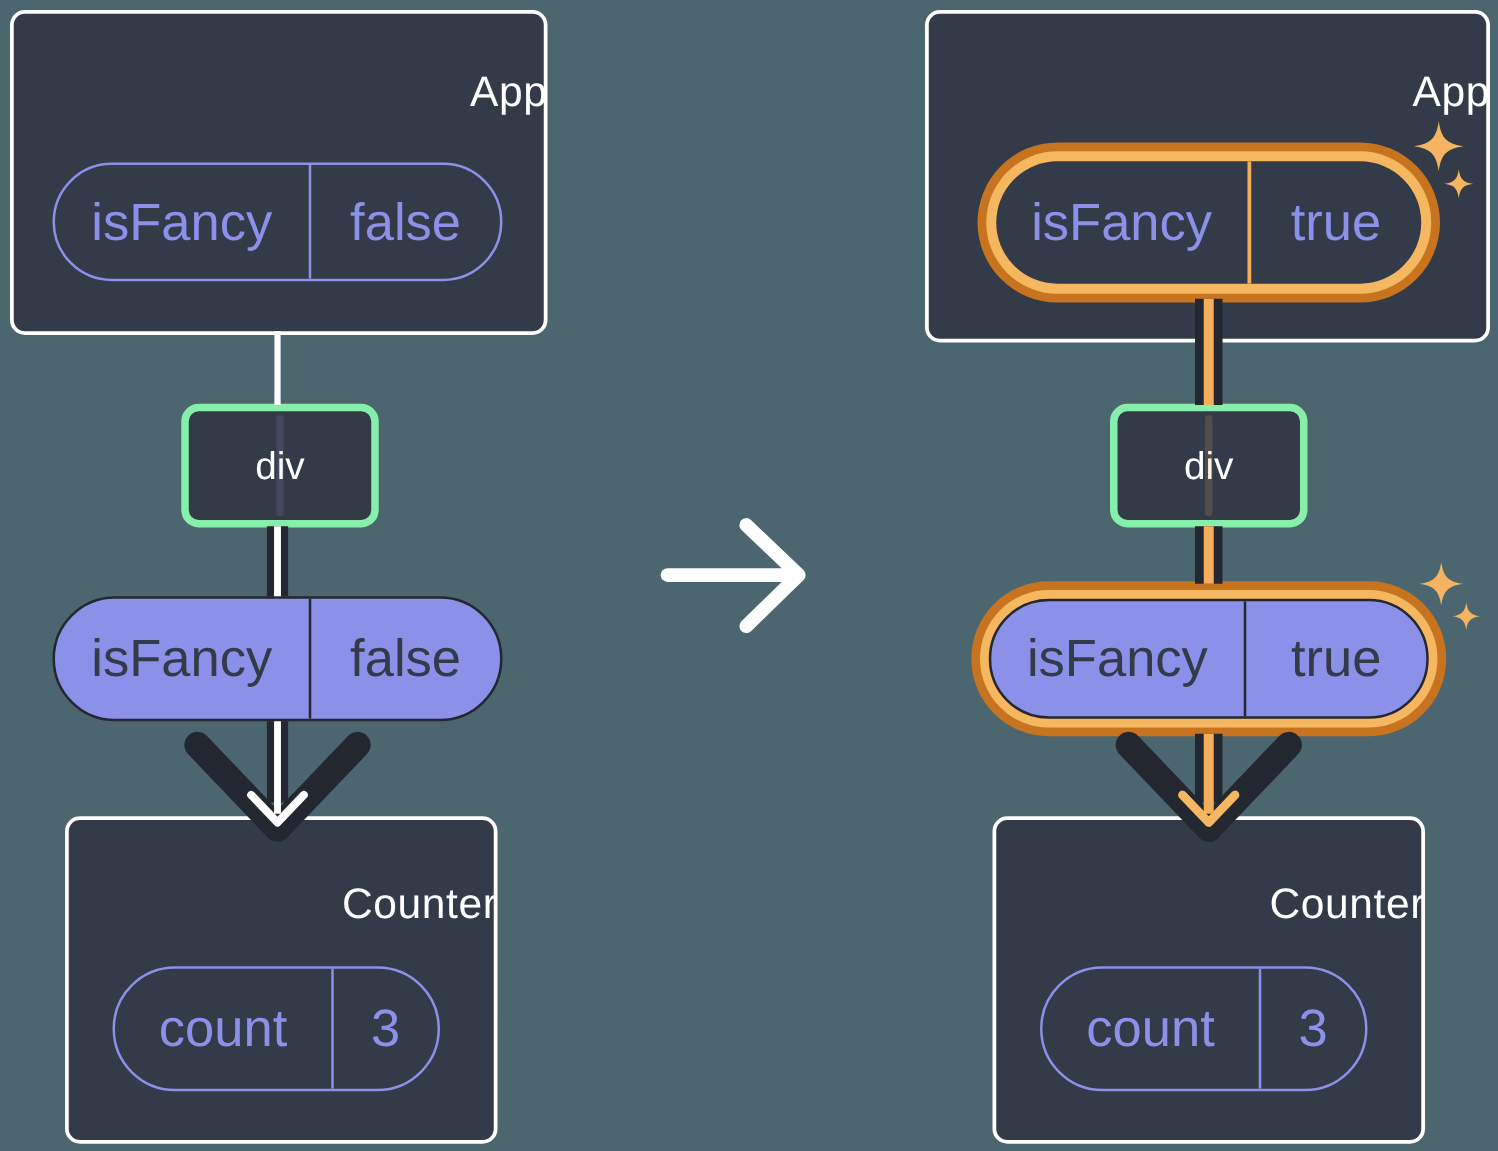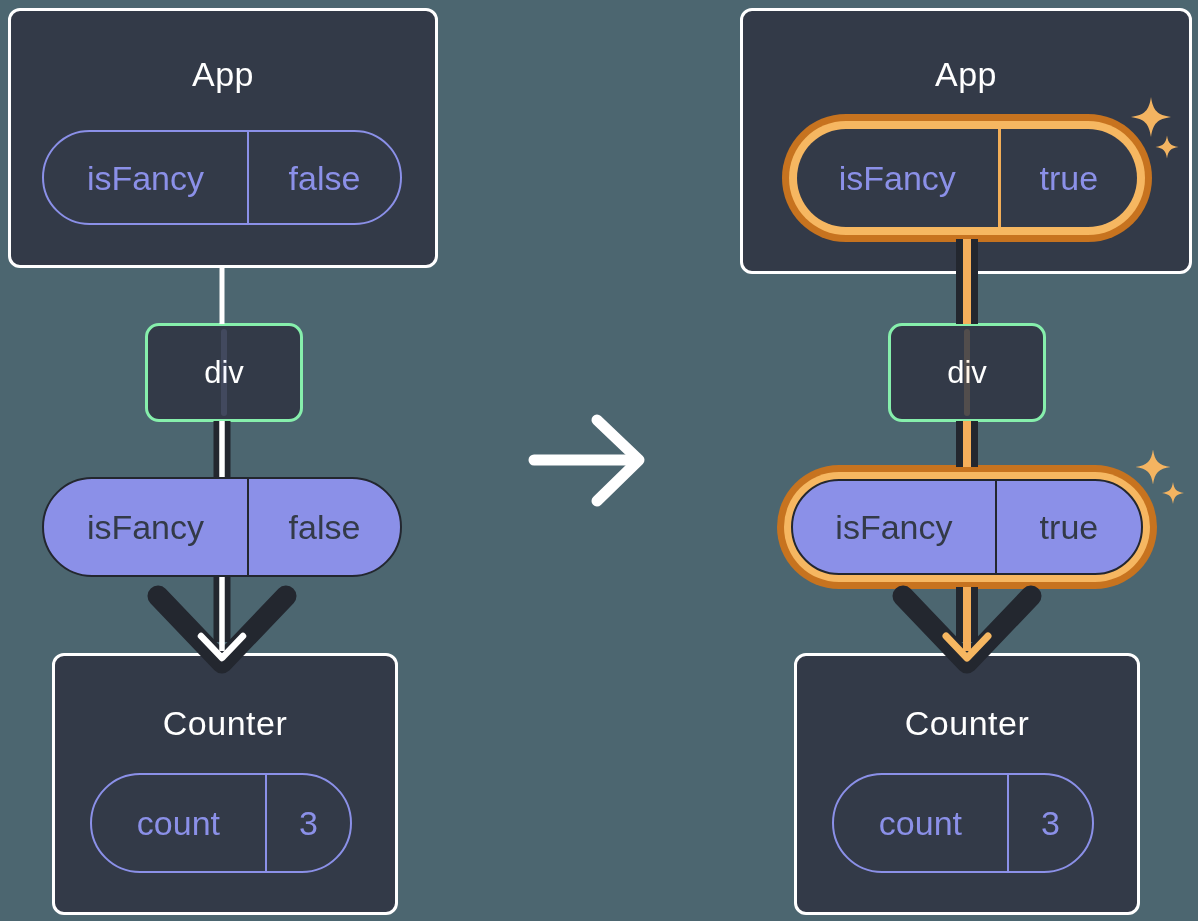--- a/index.html
+++ b/index.html
@@ -1,44 +1,44 @@
 <!DOCTYPE html>
 <html><head>
 <meta charset="utf-8">
 <style>
   html,body{margin:0;padding:0;}
   body{font-family:"Liberation Sans", sans-serif; background:#4C6670;}
   .stage{position:relative;width:1198px;height:921px;background:#4C6670;overflow:hidden;}
 
   .card{position:absolute;background:#333A48;border:3px solid #FFFFFF;border-radius:12px;box-sizing:border-box;}
-  .title{position:absolute;text-align:center;color:#FFFFFF;font-size:34px;font-weight:500;line-height:1;letter-spacing:.5px;}
+  .title{position:absolute;text-align:right;color:#FFFFFF;font-size:34px;font-weight:500;line-height:1;letter-spacing:.5px;}
 
   .pill{position:absolute;display:flex;align-items:stretch;border-radius:999px;box-sizing:border-box;overflow:hidden;}
-  .pill .cell{display:flex;align-items:center;justify-content:center;font-size:34px;line-height:1;box-sizing:border-box;}
+  .pill .cell{display:flex;align-items:center;justify-content:center;font-size:42px;line-height:1;box-sizing:border-box;}
   .pill .cell.bold{font-weight:400;}
 
   
   .pill.outline{border:2.5px solid #8B90E8;color:#8B90E8;background:transparent;}
   .pill.outline .value{border-left:2.5px solid #8B90E8;}
 
   
   .pill.filled{background:#8B90E8;border:2.5px solid #23272F;color:#333A48;font-weight:500;}
   .pill.filled .value{border-left:2.5px solid #23272F;}
 
   
   .ring{position:absolute;border-radius:999px;background:#C7731F;padding:7px;box-sizing:border-box;}
   .ring-inner{border-radius:999px;background:#F6B761;width:100%;height:100%;padding:7px;box-sizing:border-box;}
   .ring .pill{position:relative;width:100%;height:100%;}
   .ring-inner.pad8{padding:8px;}
 
   
   .pill.dark-int{background:#333A48;color:#8B90E8;}
   .pill.dark-int .value{border-left:3px solid #F3AE58;}
 
-  .divbox{position:absolute;background:#333A48;border:3px solid #86efac;border-radius:14px;box-sizing:border-box;display:flex;align-items:center;justify-content:center;color:#FFFFFF;font-size:31px;}
+  .divbox{position:absolute;background:#333A48;border:6px solid #86efac;border-radius:14px;box-sizing:border-box;display:flex;align-items:center;justify-content:center;color:#FFFFFF;font-size:31px;}
   .thru{position:absolute;top:3px;bottom:3px;left:50%;width:6px;margin-left:-3px;border-radius:3px;}
   .thru.bluish{background:rgba(180,190,255,0.12);}
   .thru.orangish{background:rgba(246,183,99,0.16);}
 
   .overlay{position:absolute;left:0;top:0;pointer-events:none;}
 </style>
 </head>
 <body>
 
 <div class="stage">

